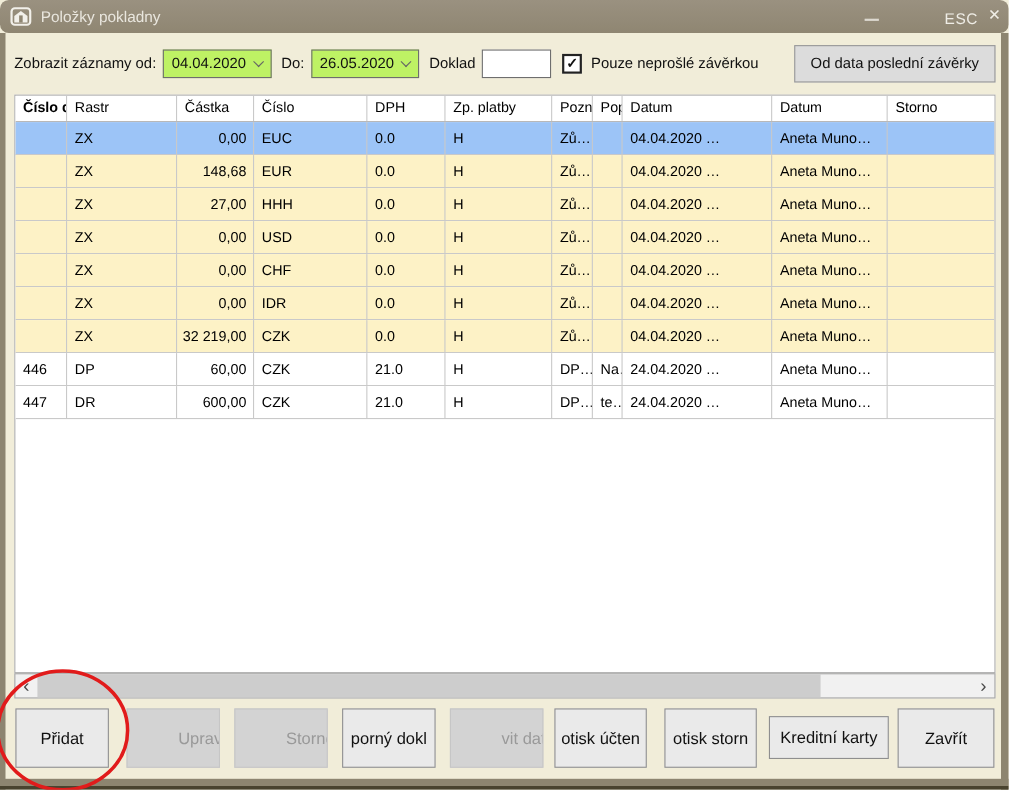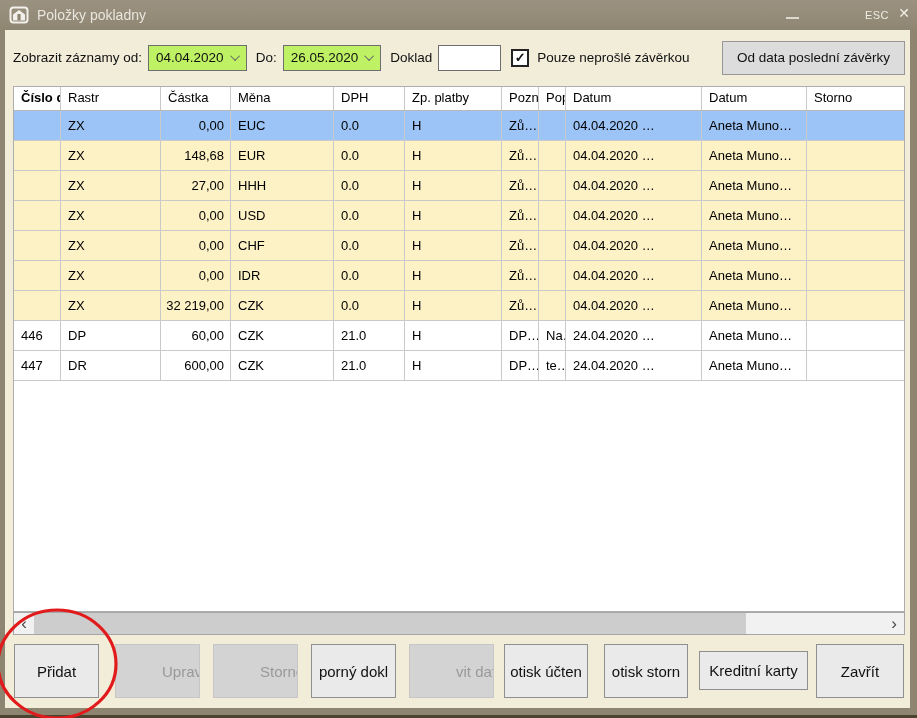--- a/index.html
+++ b/index.html
@@ -2,25 +2,25 @@
 <html><head>
 <meta charset="utf-8">
 <style>
   * { margin:0; padding:0; box-sizing:border-box; }
   html,body { width:917px; height:718px; font-family:"Liberation Sans", sans-serif; }
   .window { position:relative; width:917px; height:718px; background:#f1edd9; overflow:hidden; }
 
   
   .titlebar { position:absolute; top:0; left:0; right:0; height:30px;
     background:linear-gradient(180deg,#9a9180 0%,#8f8672 100%);
-    display:flex; align-items:center; padding:0 9px; }
+    display:flex; align-items:center; padding:0 9px;border-radius:8px; }
   .titlebar .ticon { width:20px; height:20px; margin-right:8px; flex:0 0 auto; }
   .titlebar .ttext { color:#e9e6de; font-size:14px; }
   .t-min { position:absolute; right:118px; top:17px; width:13px; height:2px; background:#ddd9d0; cursor:pointer; }
-  .t-esc { position:absolute; right:28px; top:9px; color:#efede6; font-size:11px; letter-spacing:.5px; }
+  .t-esc { position:absolute; right:28px; top:9px; color:#efede6; font-size:14px; letter-spacing:.5px; }
   .t-close { position:absolute; right:7px; top:5px; color:#f0eee7; font-size:14px; cursor:pointer; }
 
   
   .edge-left  { position:absolute; left:0;  top:30px; bottom:0; width:5px; background:#8d8570; }
   .edge-right { position:absolute; right:0; top:30px; bottom:0; width:7px; background:#8d8570; }
   .edge-bottom{ position:absolute; left:0; right:0; bottom:0; height:10px;
     background:linear-gradient(#8d8570 0 70%, #49432f 70% 100%); }
 
   
   .filterbar { position:absolute; top:40px; left:13px; width:892px; height:35px;
@@ -114,21 +114,21 @@
     </span>
     <span class="flabel">Pouze neprošlé závěrkou</span>
     <button class="btn-lastclosure">Od data poslední závěrky</button>
   </div>
 
   <div class="tablewrap">
     <div class="thead">
         <div class="hcell c0">Číslo d</div>
         <div class="hcell c1">Rastr</div>
         <div class="hcell c2">Částka</div>
-        <div class="hcell c3">Měna</div>
+        <div class="hcell c3">Číslo</div>
         <div class="hcell c4">DPH</div>
         <div class="hcell c5">Zp. platby</div>
         <div class="hcell c6">Pozn</div>
         <div class="hcell c7">Popi</div>
         <div class="hcell c8">Datum</div>
         <div class="hcell c9">Datum</div>
         <div class="hcell c10">Storno</div>
       </div>
     <div>
         <div class="trow selected">

